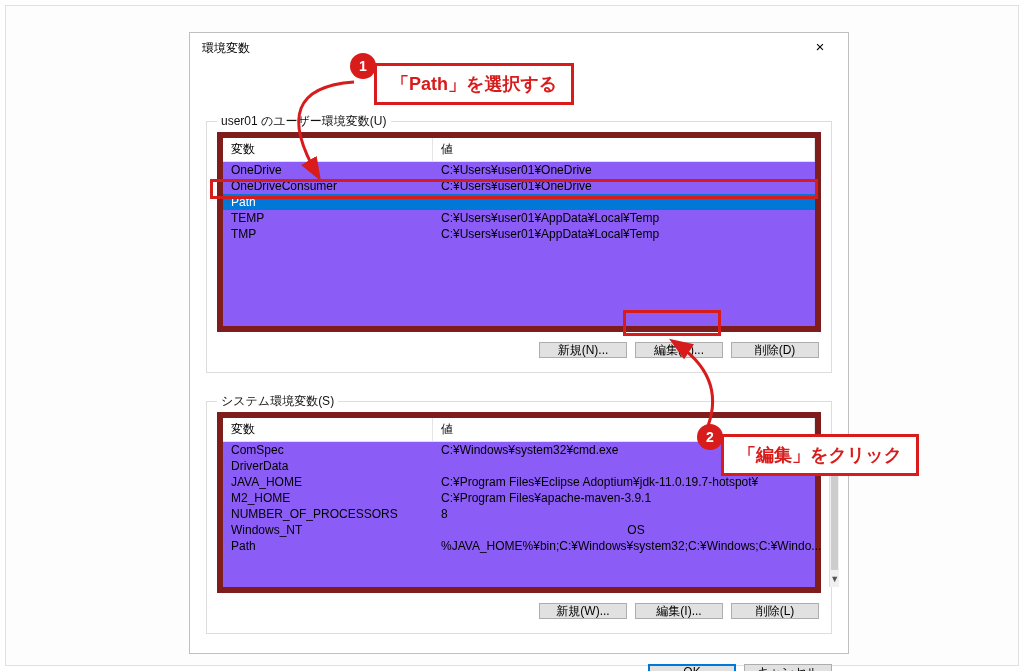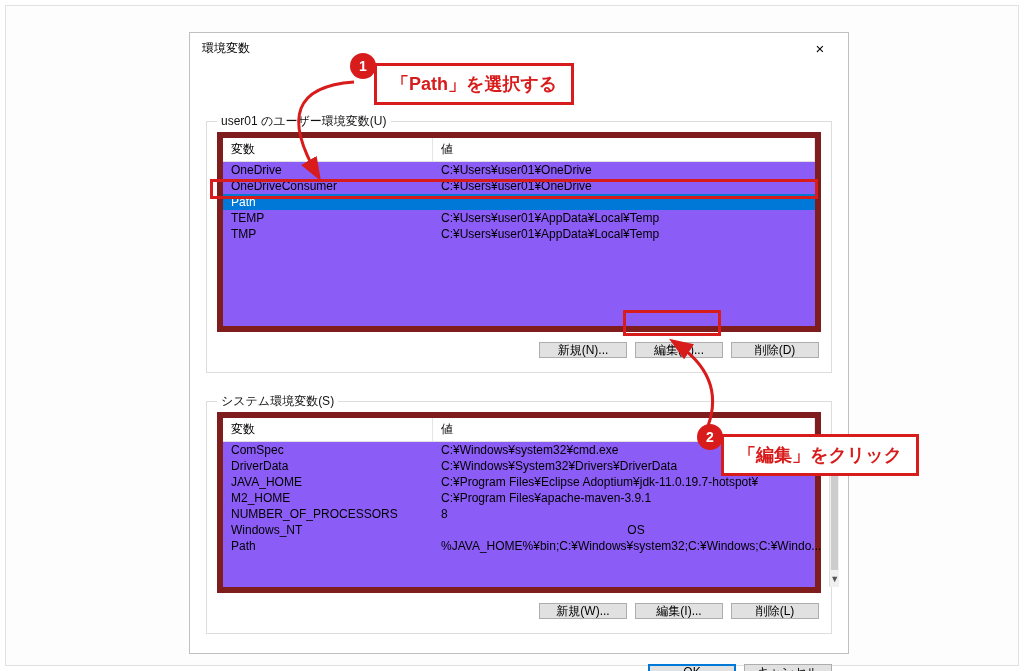--- a/index.html
+++ b/index.html
@@ -26,20 +26,21 @@
     background: #fff;
     border: 1px solid #c0c0c0;
   }
   .titlebar {
     height: 30px;
     display: flex;
     align-items: center;
     padding: 0 8px 0 12px;
     font-size: 12px;
     color: #000;
+    font-family: Liberation Mono, monospace;
   }
   .titlebar-text { flex: 1; }
   .close-btn {
     width: 40px; height: 28px;
     display: flex;
     align-items: center;
     justify-content: center;
     font-size: 15px;
     color: #000;
   }
@@ -243,21 +244,20 @@
             <div class="col col-val">値</div>
           </div>
           <div class="sys-wrap">
             <div class="lv-body sys-body" id="sys-body">
                 <div class="lv-row">
                   <div class="cell col-var">ComSpec</div>
                   <div class="cell col-val">C:¥Windows¥system32¥cmd.exe</div>
                 </div>
                 <div class="lv-row">
                   <div class="cell col-var">DriverData</div>
-                  <div class="cell col-val">C:¥Windows¥System32¥Drivers¥DriverData</div>
                 </div>
                 <div class="lv-row">
                   <div class="cell col-var">JAVA_HOME</div>
                   <div class="cell col-val">C:¥Program Files¥Eclipse Adoptium¥jdk-11.0.19.7-hotspot¥</div>
                 </div>
                 <div class="lv-row">
                   <div class="cell col-var">M2_HOME</div>
                   <div class="cell col-val">C:¥Program Files¥apache-maven-3.9.1</div>
                 </div>
                 <div class="lv-row">

